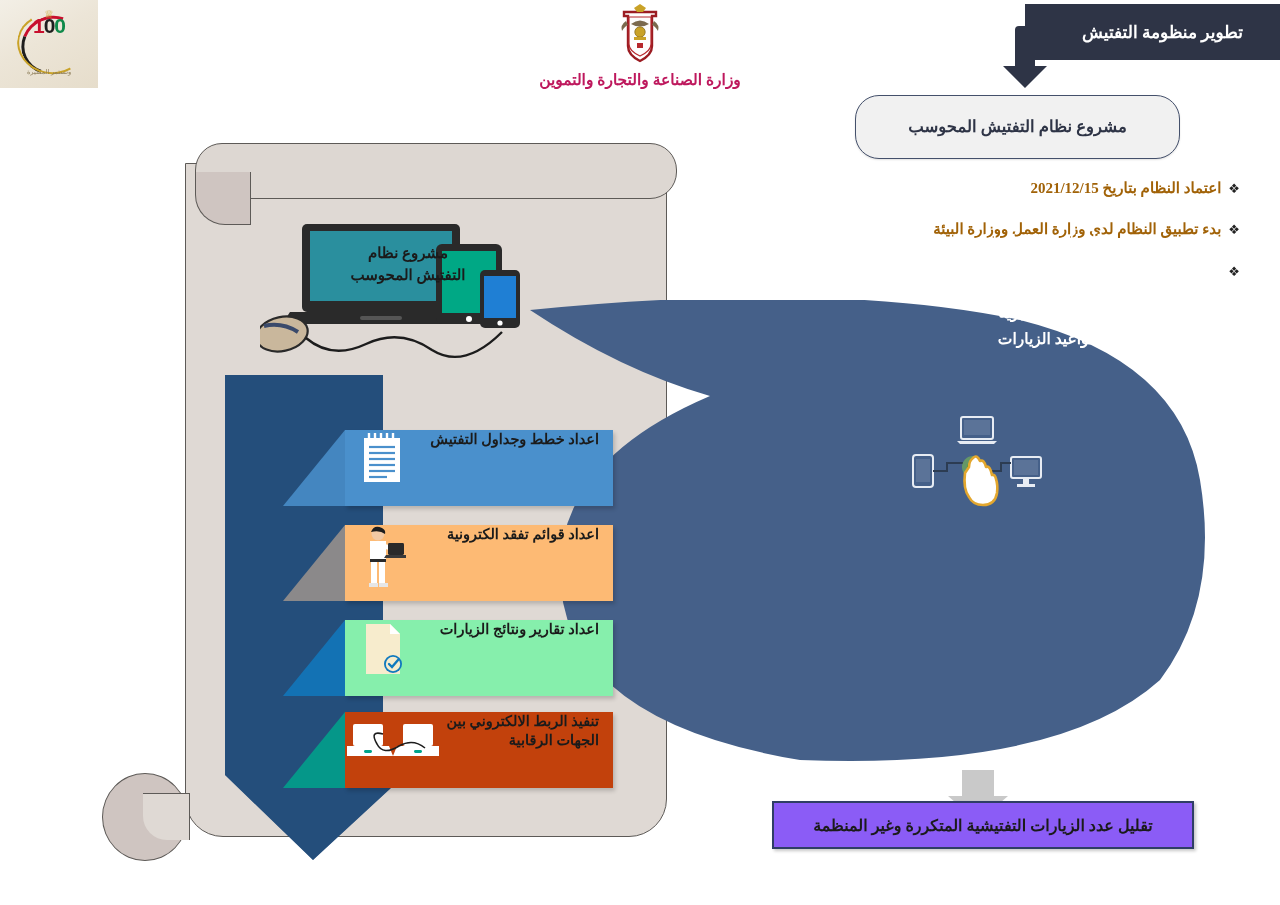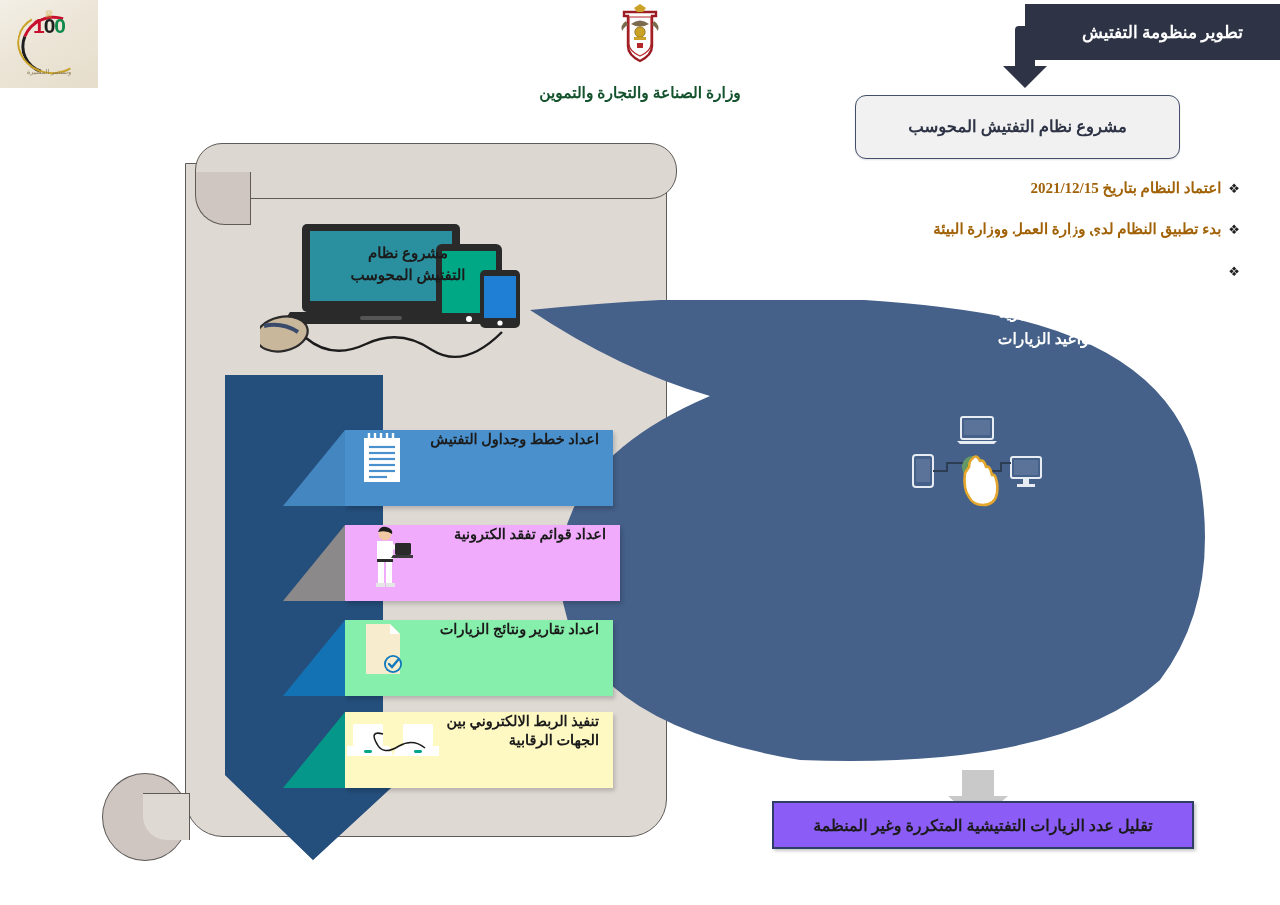--- a/index.html
+++ b/index.html
@@ -91,24 +91,24 @@
     left: 455px; top: 4px;
     width: 370px;
     text-align: center;
   }
   .ministry-emblem {
     width: 56px; height: 62px;
     margin: 0 auto;
     position: relative;
   }
   .ministry-name {
-    margin-top: 18px;
+    margin-top: 5px;
     font-size: 15.5px;
     font-weight: bold;
-    color: #14532d;
+    color: #be185d;
     direction: rtl;
     font-family: "Liberation Serif", "DejaVu Serif", serif;
   }
 
   
   .header-banner {
     position: absolute;
     right: 0px; top: 4px;
     width: 255px; height: 56px;
     background: #2e3446;
@@ -130,21 +130,21 @@
     width: 64px; height: 62px;
   }
 
   
   .project-pill {
     position: absolute;
     left: 855px; top: 95px;
     width: 323px; height: 62px;
     background: #f1f1f1;
     border: 1.4px solid #44506b;
-    border-radius: 11px;
+    border-radius: 24px;
     display: flex;
     align-items: center;
     justify-content: center;
     box-shadow: 0 1px 2px rgba(0,0,0,.12);
   }
   .project-pill span {
     color: #2e3446;
     font-size: 16.5px;
     font-weight: bold;
     direction: rtl;
@@ -454,21 +454,21 @@
             <path d="M11 23 h26"></path>
             <path d="M11 29 h26"></path>
           <path d="M11 35 h26"></path>
             <path d="M11 41 h26"></path>
             <path d="M11 47 h18"></path>
         </g>
       </svg>
     </span>
   </div>
 
-  <div class="step" style="left:345px; top:525px; width:268px; background:#f0abfc;padding-left:7px;">
+  <div class="step" style="left:345px; top:525px; width:268px; background:#fdba74;">
     <svg style="position:absolute;left:-62px;top:0;width:62px;height:76px" viewBox="0 0 62 76">
       <path d="M62 0 L62 76 L0 76 Z" fill="#9e948d" opacity=".85"></path>
     </svg>
     <span class="step-label">اعداد قوائم تفقد الكترونية</span>
     <span class="step-icon">
       <svg width="48" height="62" viewBox="0 0 48 62">
         <circle cx="20" cy="9" r="6.5" fill="#f2c9a4"></circle>
         <path d="M13 7 q3 -8 11 -4 q4 2 3 6 q-5 -4 -14 -2 z" fill="#1d1d1d"></path>
         <path d="M12 16 h16 v20 h-16 z" fill="#ffffff"></path>
         <path d="M12 34 h16 v3 h-16 z" fill="#2a2a2a"></path>
@@ -492,21 +492,21 @@
       <svg width="48" height="58" viewBox="0 0 48 58">
         <path d="M8 4 h24 l10 10 v40 h-34 z" fill="#f7eccd"></path>
         <path d="M32 4 l10 10 h-10 z" fill="#ffffff"></path>
         <circle cx="35" cy="44" r="9" fill="#1079be"></circle>
         <circle cx="35" cy="44" r="7.2" fill="#f7eccd"></circle>
         <path d="M31 44 l3 3 l6 -7" stroke="#1079be" stroke-width="2.4" fill="none" stroke-linecap="round"></path>
       </svg>
     </span>
   </div>
 
-  <div class="step" style="left:345px; top:712px; width:268px; background:#fef9c3;">
+  <div class="step" style="left:345px; top:712px; width:268px; background:#c2410c;">
     <svg style="position:absolute;left:-62px;top:0;width:62px;height:76px" viewBox="0 0 62 76">
       <path d="M62 0 L62 76 L0 76 Z" fill="#00a58c" opacity=".85"></path>
     </svg>
     <span class="step-label">تنفيذ الربط الالكتروني بين الجهات الرقابية</span>
     <span class="step-icon" style="width:96px">
       <svg width="92" height="54" viewBox="0 0 92 54">
         <rect x="6" y="12" width="30" height="22" rx="2" fill="#ffffff"></rect>
         <path d="M0 34 h42 l4 10 H-4 z" fill="#ffffff"></path>
         <rect x="17" y="38" width="8" height="3" rx="1.4" fill="#00a58c"></rect>
         <rect x="56" y="12" width="30" height="22" rx="2" fill="#ffffff"></rect>

